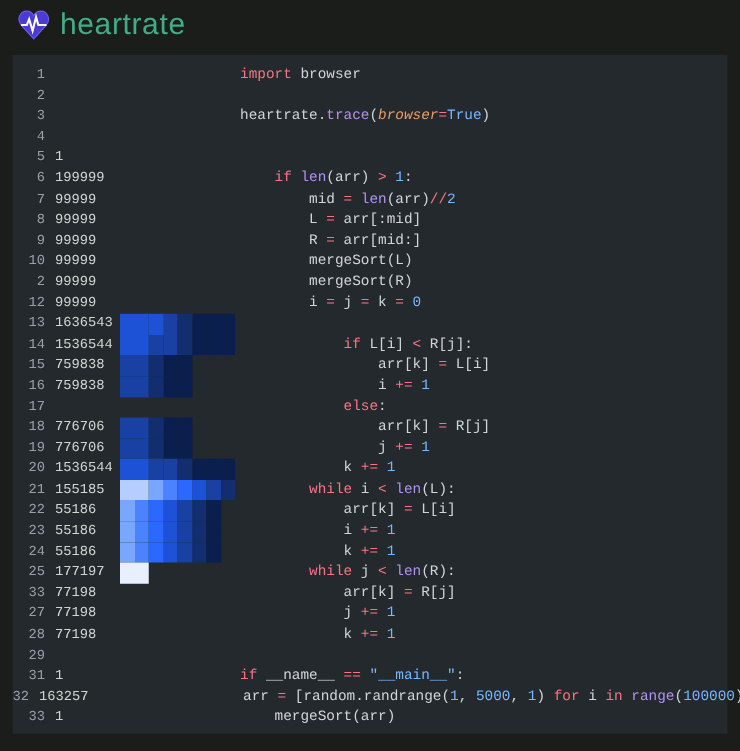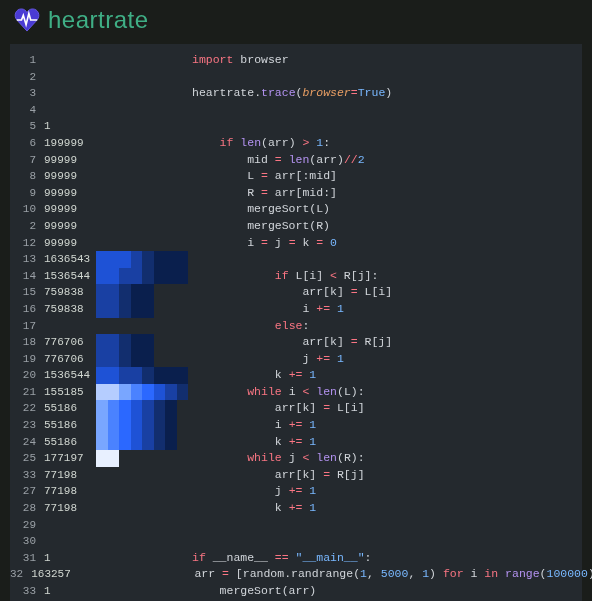--- a/index.html
+++ b/index.html
@@ -515,35 +515,20 @@
         <div class="heat-cell" style="background: transparent;"></div>
         <div class="heat-cell" style="background: transparent;"></div>
         <div class="heat-cell" style="background: transparent;"></div>
         <div class="heat-cell" style="background: transparent;"></div>
         <div class="heat-cell" style="background: transparent;"></div>
         <div class="heat-cell" style="background: transparent;"></div>
       </div>
       <div class="code"></div>
     </div>
     <div class="row">
-      <div class="lineno">30</div>
-      <div class="count"></div>
-      <div class="heat">
-        <div class="heat-cell" style="background: transparent;"></div>
-        <div class="heat-cell" style="background: transparent;"></div>
-        <div class="heat-cell" style="background: transparent;"></div>
-        <div class="heat-cell" style="background: transparent;"></div>
-        <div class="heat-cell" style="background: transparent;"></div>
-        <div class="heat-cell" style="background: transparent;"></div>
-        <div class="heat-cell" style="background: transparent;"></div>
-        <div class="heat-cell" style="background: transparent;"></div>
-      </div>
-      <div class="code"></div>
-    </div>
-    <div class="row">
       <div class="lineno">31</div>
       <div class="count">1</div>
       <div class="heat">
         <div class="heat-cell" style="background: transparent;"></div>
         <div class="heat-cell" style="background: transparent;"></div>
         <div class="heat-cell" style="background: transparent;"></div>
         <div class="heat-cell" style="background: transparent;"></div>
         <div class="heat-cell" style="background: transparent;"></div>
         <div class="heat-cell" style="background: transparent;"></div>
         <div class="heat-cell" style="background: transparent;"></div>

